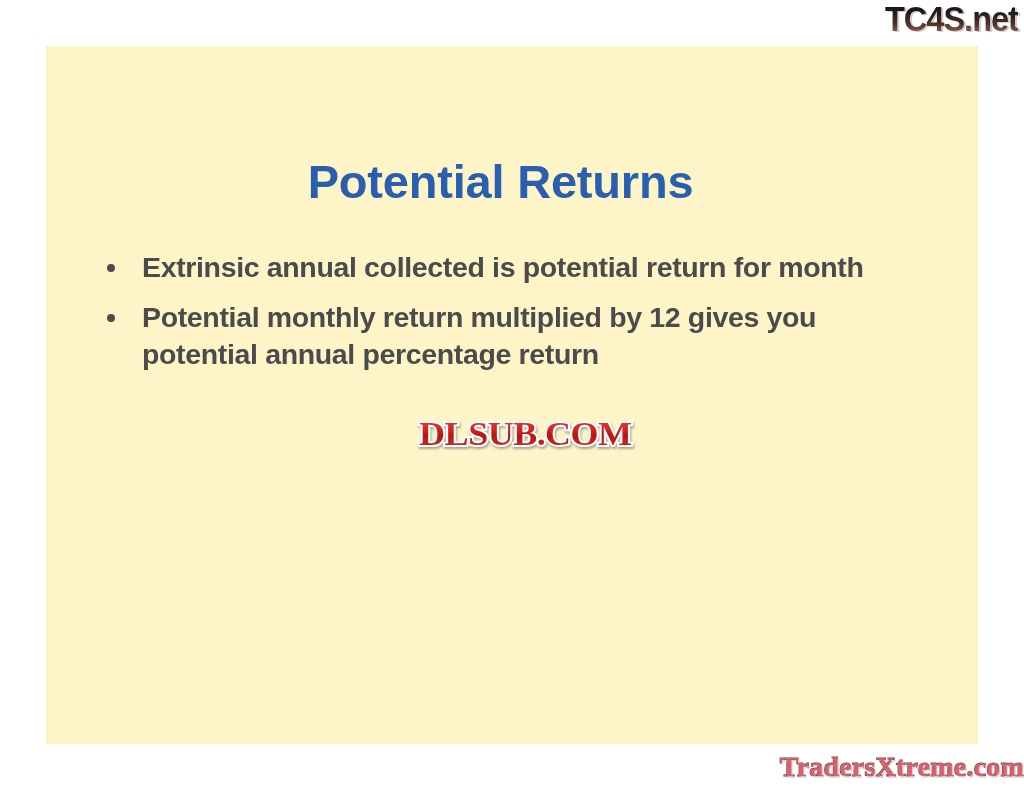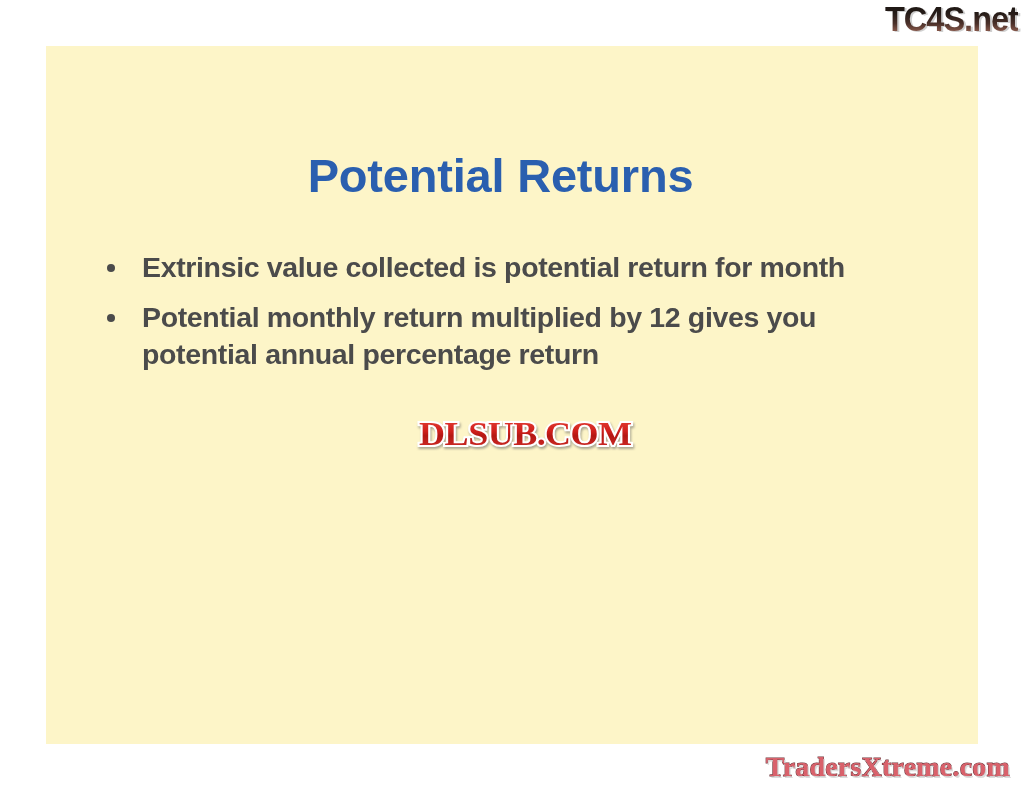--- a/index.html
+++ b/index.html
@@ -23,21 +23,21 @@
     top: 46px;
     width: 932px;
     height: 698px;
     background: #fdf5c8;
   }
 
   
   #slide-title {
     position: absolute;
     left: 0;
-    top: 105px;
+    top: 111px;
     width: 932px;
     text-align: center;
     color: #2a5faf;
     font-family: "Liberation Sans", sans-serif;
     font-size: 47px;
     font-weight: bold;
     letter-spacing: -0.2px;
     line-height: 1.05;
     white-space: nowrap;
     text-indent: -23px;
@@ -149,21 +149,21 @@
     color: #ffffff;
     -webkit-text-stroke: 4px #ffffff;
     paint-order: stroke fill;
     padding: 0 2px;
     filter: drop-shadow(1px 2px 1px rgba(90,90,90,0.5));
   }
 
   
   #tx-watermark {
     position: absolute;
-    right: 14px;
+    right: 0;
     bottom: 8px;
     font-family: "Liberation Serif", serif;
     font-size: 28px;
     font-weight: bold;
     letter-spacing: 0.2px;
     line-height: 32px;
     white-space: nowrap;
     color: #d9616b;
     -webkit-text-stroke: 1.1px #6d3a3e;
     paint-order: stroke fill;
@@ -178,21 +178,21 @@
 <div id="tc4s-logo">TC4S.net</div>
 
 <div id="slide-panel">
 
   <div id="slide-title">Potential Returns</div>
 
   <div id="bullet-list">
 
     <div class="bullet-item">
       <span class="bullet-dot"></span>
-      <span class="bullet-text">Extrinsic value collected is potential return for month</span>
+      <span class="bullet-text">Extrinsic annual collected is potential return for month</span>
     </div>
 
 
     <div class="bullet-item">
       <span class="bullet-dot"></span>
       <span class="bullet-text">Potential monthly return multiplied by 12 gives you potential annual percentage return</span>
     </div>
 
   </div>
 

